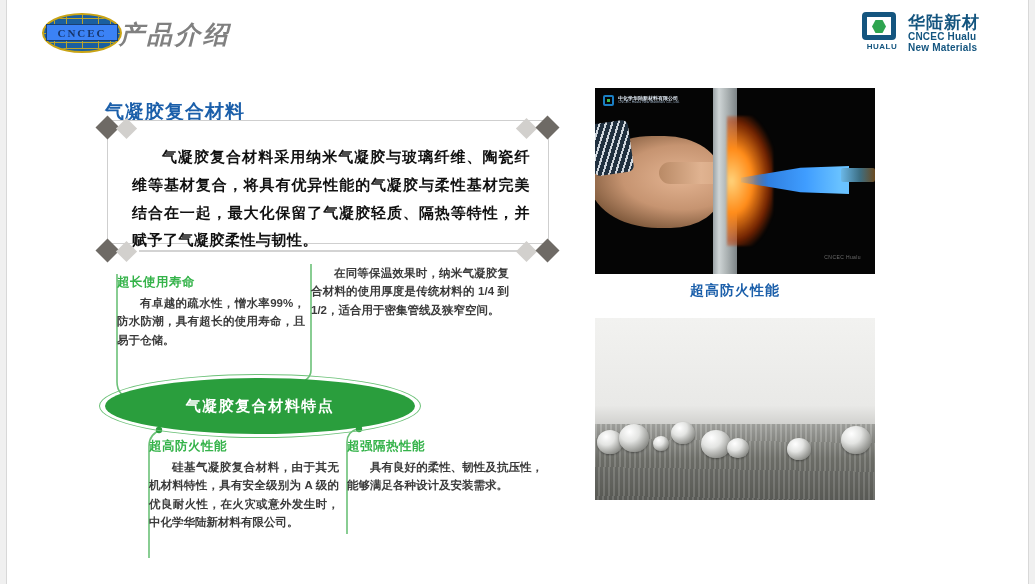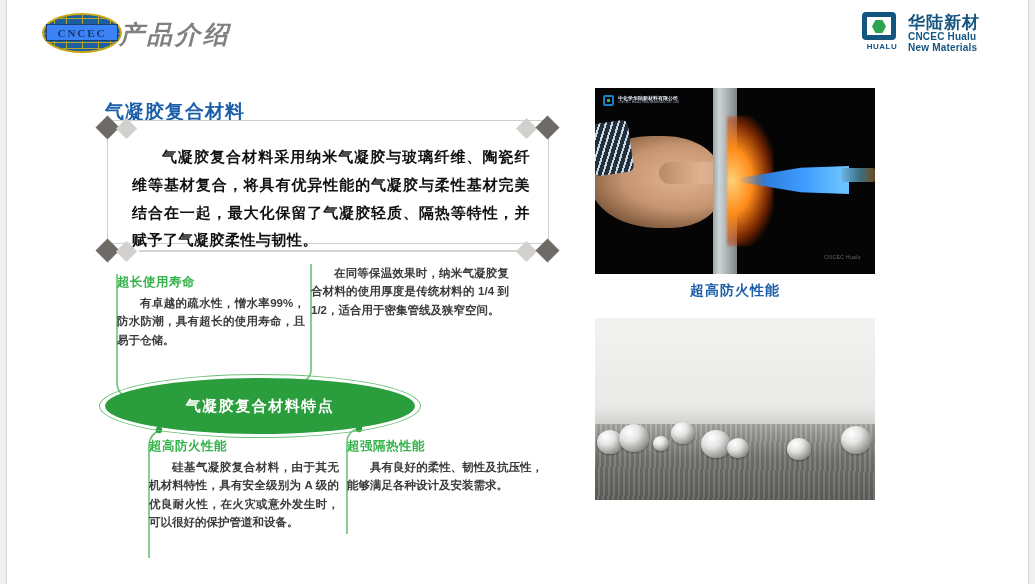--- a/index.html
+++ b/index.html
@@ -272,21 +272,21 @@
       <div class="feat-title">超长使用寿命</div>
       <div class="feat-body">有卓越的疏水性，憎水率99%，防水防潮，具有超长的使用寿命，且易于仓储。</div>
     </div>
 
     <div class="feat f2">
       <div class="feat-body">在同等保温效果时，纳米气凝胶复合材料的使用厚度是传统材料的 1/4 到 1/2，适合用于密集管线及狭窄空间。</div>
     </div>
 
     <div class="feat f3">
       <div class="feat-title">超高防火性能</div>
-      <div class="feat-body">硅基气凝胶复合材料，由于其无机材料特性，具有安全级别为 A 级的优良耐火性，在火灾或意外发生时，可以很好的保护管道和设备。</div>
+      <div class="feat-body">硅基气凝胶复合材料，由于其无机材料特性，具有安全级别为 A 级的优良耐火性，在火灾或意外发生时，中化学华陆新材料有限公司。</div>
     </div>
 
     <div class="feat f4">
       <div class="feat-title">超强隔热性能</div>
       <div class="feat-body">具有良好的柔性、韧性及抗压性，能够满足各种设计及安装需求。</div>
     </div>
   </div>
 
   <div class="img-card img1">
     <div class="fire-photo">

